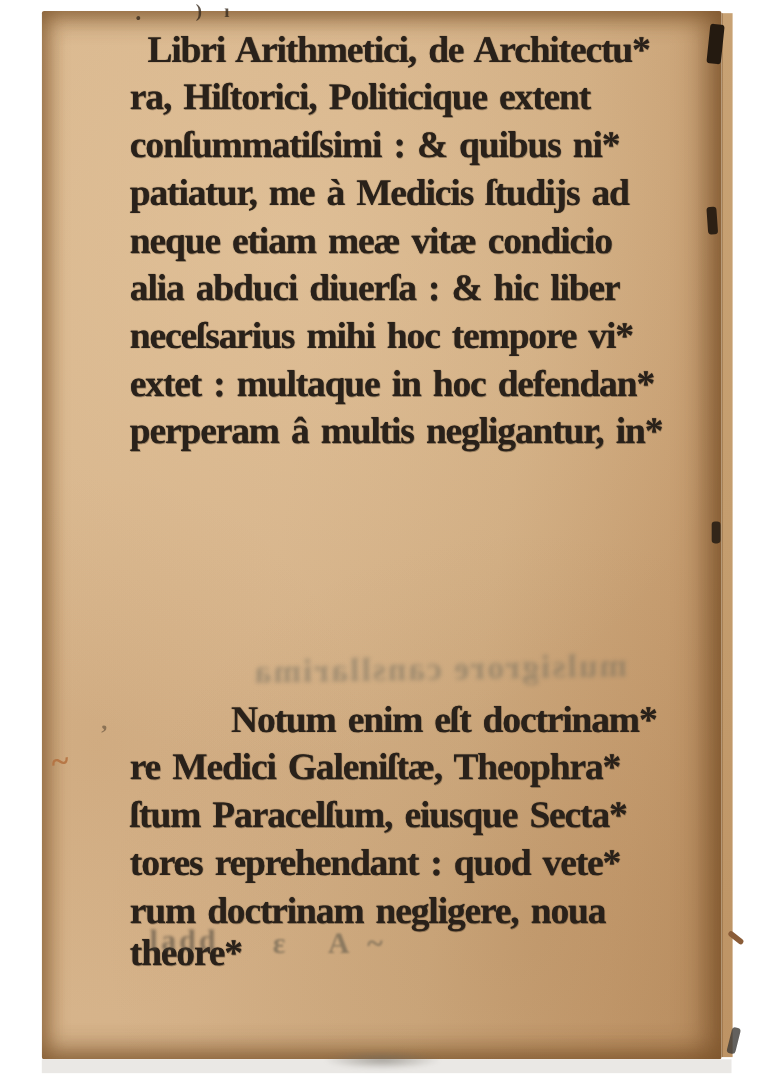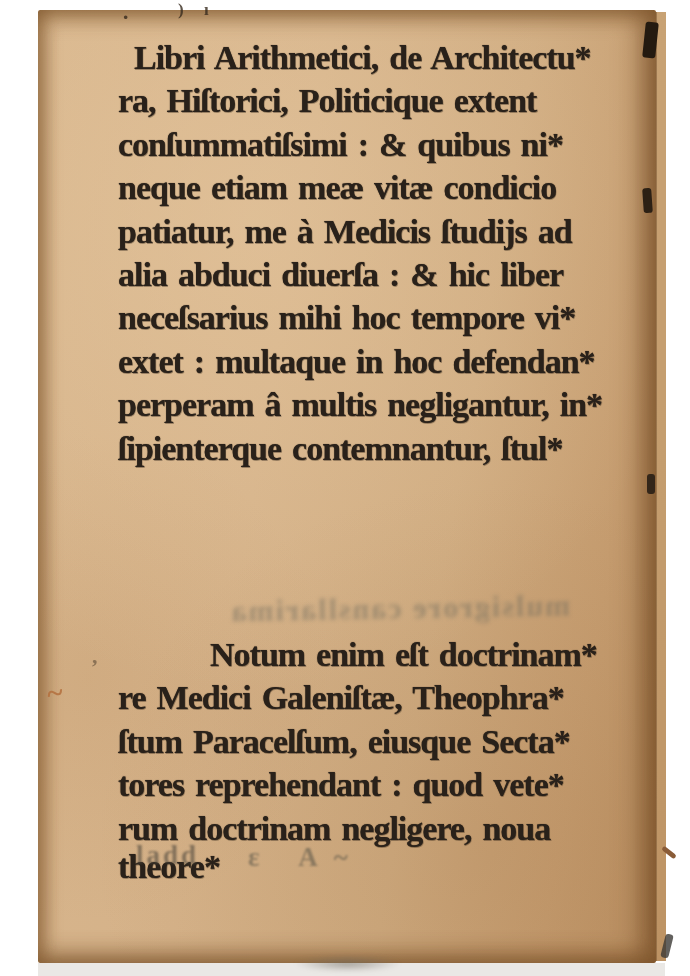--- a/index.html
+++ b/index.html
@@ -30,21 +30,21 @@
     position:absolute;left:656px;top:12px;width:9px;height:949px;
     background:linear-gradient(180deg,#c8a274,#c49d6e 50%,#bd9364);
     border-left:1px solid rgba(120,85,50,.55);
   }
   #bottom-strip{
     position:absolute;left:38px;top:963px;width:627px;height:13px;
     background:#eae8e5;
   }
   
   .para{position:absolute;left:118px;width:505px;}
-  #para1{top:24px;margin-top:12px;}
+  #para1{top:24px;}
   #para2{top:633px;}
   .line{
     height:43.4px;line-height:43.4px;
     font-size:34px;font-weight:700;
     letter-spacing:-1px;word-spacing:3.5px;
     white-space:nowrap;
     color:#29211a;
     text-shadow:0 0 1px rgba(35,25,15,.75),.6px .8px 0 rgba(35,25,15,.3);
   }
   .first-indent{padding-left:16px;}
@@ -89,27 +89,26 @@
   <div id="page"></div>
   <div id="under-edge"></div>
   <div id="bottom-strip"></div>
 
   <div id="ghost-line" class="ghost">mulsigrore cansllarima</div>
 
   <div id="para1" class="para">
     <div class="line first-indent">Libri Arithmetici, de Architectu*</div>
     <div class="line">ra, Hiſtorici, Politicique extent</div>
     <div class="line">conſummatiſsimi : &amp; quibus ni*</div>
+    <div class="line">patiatur, me à Medicis ſtudijs ad</div>
     <div class="line">neque etiam meæ vitæ condicio</div>
-    <div class="line">patiatur, me à Medicis ſtudijs ad</div>
     <div class="line">alia abduci diuerſa : &amp; hic liber</div>
     <div class="line">neceſsarius mihi hoc tempore vi*</div>
     <div class="line">extet : multaque in hoc defendan*</div>
     <div class="line">perperam â multis negligantur, in*</div>
-    <div class="line">ſipienterque contemnantur, ſtul*</div>
   </div>
 
   <div id="para2" class="para">
     <div class="line para-indent">Notum enim eſt doctrinam*</div>
     <div class="line">re Medici Galeniſtæ, Theophra*</div>
     <div class="line">ſtum Paracelſum, eiusque Secta*</div>
     <div class="line">tores reprehendant : quod vete*</div>
     <div class="line">rum doctrinam negligere, noua</div>
   </div>
 

